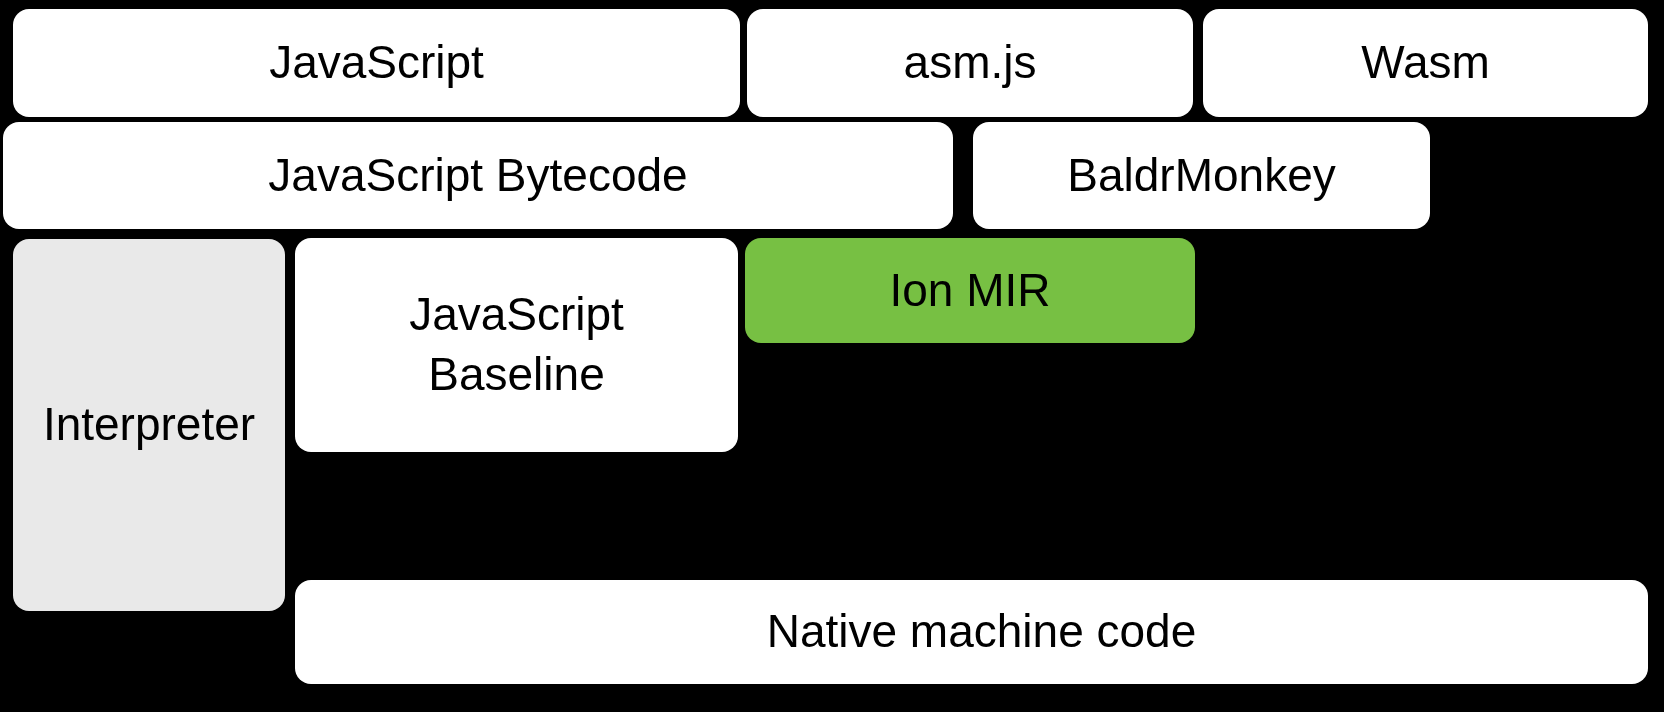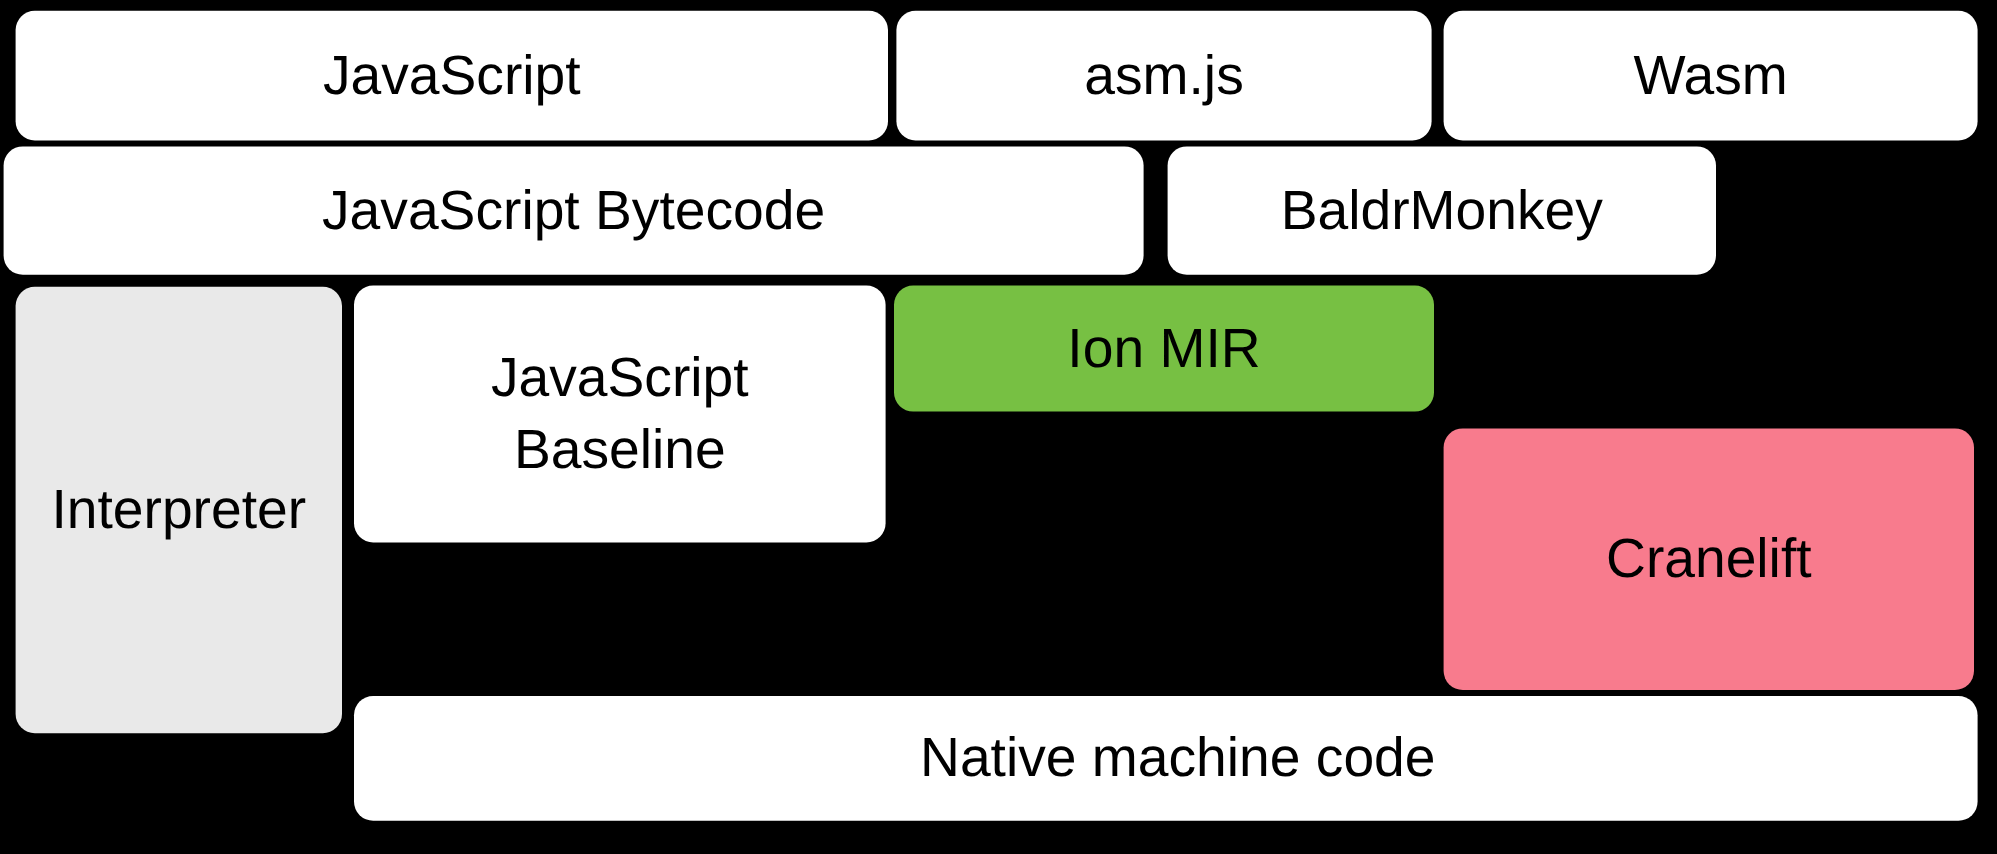--- a/index.html
+++ b/index.html
@@ -56,18 +56,17 @@
   <div class="box fill-white b-baldrmonkey">BaldrMonkey</div>
 
   <div class="box fill-gray b-interpreter">Interpreter</div>
 
   <div class="box fill-white b-baseline">JavaScript
 Baseline</div>
 
   <div class="box fill-green b-ion-mir">Ion MIR</div>
 
 
-  <div class="box fill-pink b-cranelift">Cranelift</div>
 
 
   <div class="box fill-white b-native">Native machine code</div>
 
 </div>
 
 </body></html>

